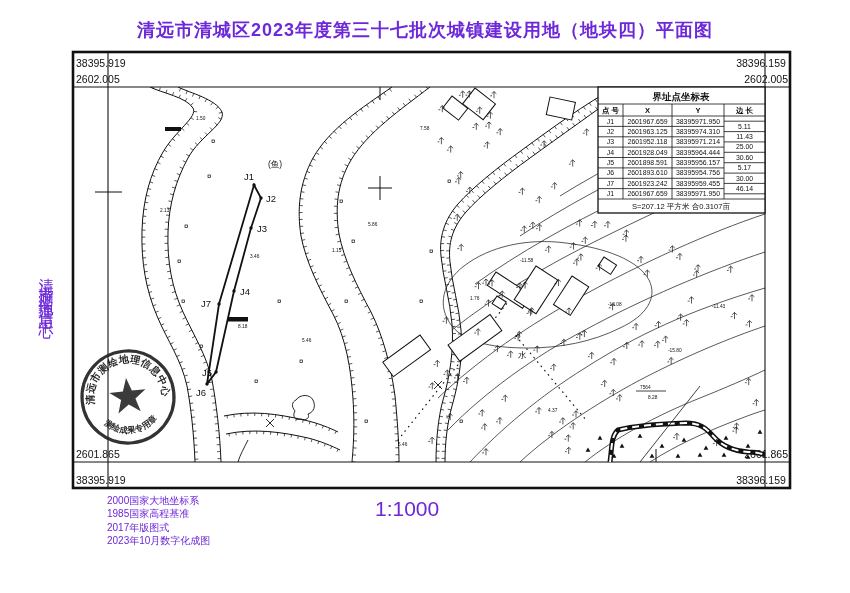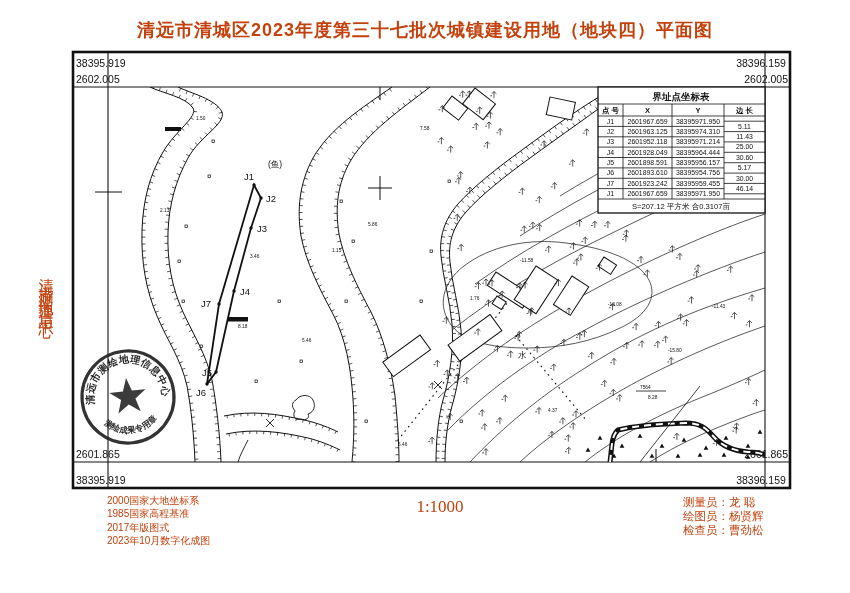--- a/index.html
+++ b/index.html
@@ -1,24 +1,24 @@
 <!DOCTYPE html>
 <html><head>
 <meta charset="utf-8">
 <style>
   html,body{margin:0;padding:0;background:#fff;}
   .page{position:relative;width:850px;height:593px;background:#fff;overflow:hidden;
-        font-family:"Liberation Sans",sans-serif;color:#c2410c;}
+        font-family:"Liberation Sans",sans-serif;color:#6d28d9;}
   .title{position:absolute;top:18px;left:0;width:100%;text-align:center;
          font-size:18px;font-weight:bold;letter-spacing:1px;}
   .side-label{position:absolute;left:36px;top:266px;writing-mode:vertical-rl;
               font-size:15px;letter-spacing:4.5px;font-weight:500;}
   .notes{position:absolute;left:107px;top:494px;font-size:10px;line-height:13.4px;}
-  .scale{position:absolute;left:375px;top:497px;width:130px;text-align:center;
-         font-family:Liberation Serif, serif;font-size:17px;}
+  .scale{position:absolute;left:375px;top:497px;width:130px;
+         font-family:Liberation Sans, sans-serif;font-size:21px;}
   .credits{position:absolute;left:683px;top:495px;font-size:11.5px;line-height:14px;}
   svg text{font-family:"Liberation Sans",sans-serif;fill:#111;}
   .mapline{fill:none;stroke:#111;}
 </style>
 </head>
 <body>
 
 <div class="page">
 
   <div class="title">清远市清城区2023年度第三十七批次城镇建设用地（地块四）平面图</div>
@@ -831,18 +831,13 @@
     </g>
   </svg>
 
   <div class="notes">
     <div>2000国家大地坐标系</div>
     <div>1985国家高程基准</div>
     <div>2017年版图式</div>
     <div>2023年10月数字化成图</div>
   </div>
   <div class="scale">1:1000</div>
-  <div class="credits">
-    <div>测量员：龙  聪</div>
-    <div>绘图员：杨贤辉</div>
-    <div>检查员：曹劲松</div>
-  </div>
 </div>
 
 </body></html>

